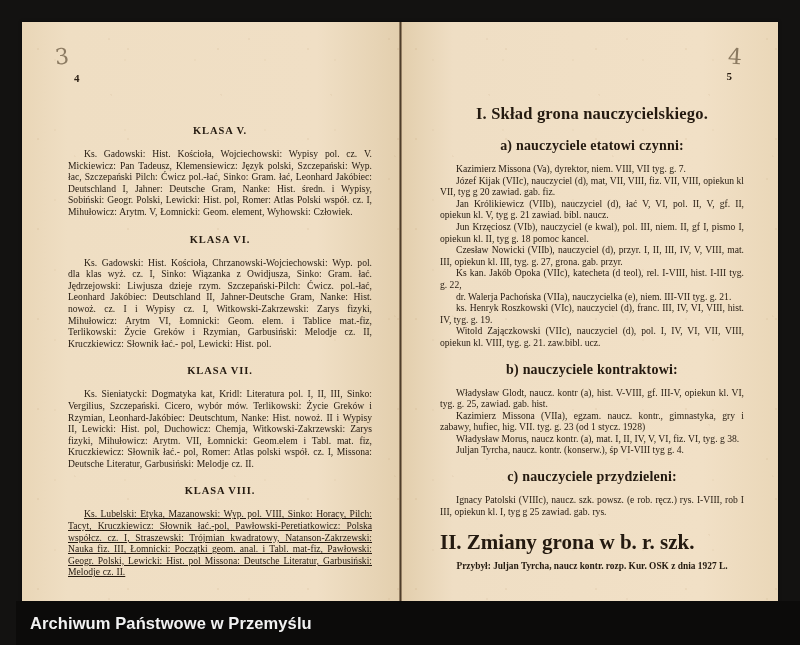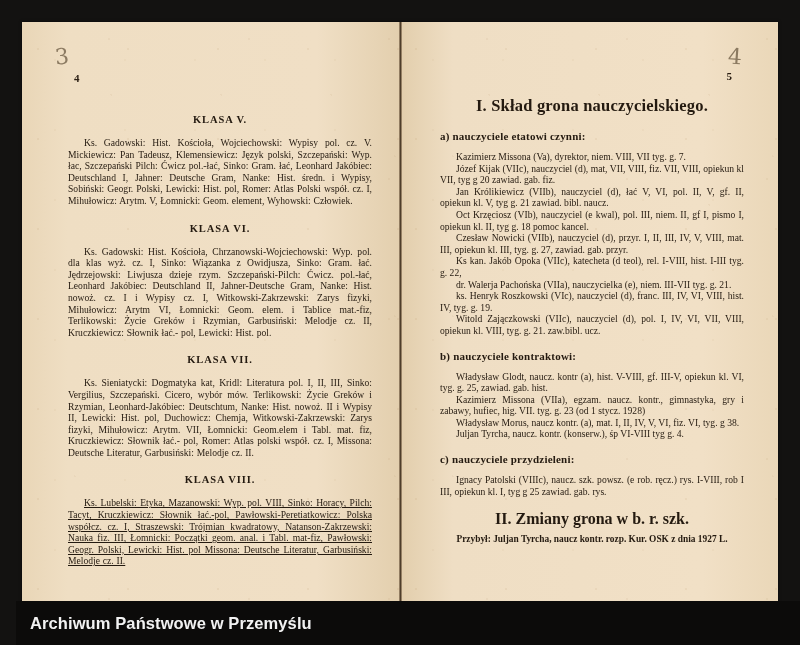--- a/index.html
+++ b/index.html
@@ -104,58 +104,59 @@
     left: 46px;
     right: 28px;
   }
   #leaf-right .col { left: 40px; right: 34px; }
 
   .class-head {
     text-align: center;
     font-size: 10.5px;
     font-weight: bold;
     letter-spacing: .9px;
-    margin: 0 0 7px 0;
+    margin: 11px 0 7px 0;
   }
   .para {
     font-size: 9.6px;
     line-height: 11.6px;
     text-align: justify;
     text-indent: 16px;
     margin: 12px 0 16px 0;
     word-spacing: .4px;
   }
   .para:last-child { margin-bottom: 0; text-decoration: underline; }
 
   
   .main-head {
     text-align: center;
     font-size: 16.5px;
-    margin: 0 0 14px 0;
+    margin: 8px 0 14px 0;
     letter-spacing: .2px;
   }
   .sub-head {
-    font-size: 11px;
+    text-align: center;
+    font-size: 14px;
     font-weight: bold;
     margin: 0 0 9px 0;
     letter-spacing: .2px;
   }
   .entries {
     font-size: 9.6px;
     line-height: 11.6px;
     text-align: justify;
     margin: 0 0 13px 0;
   }
   .entry {
     text-indent: 16px;
     margin: 0;
   }
   .sec2-head {
-    text-align: center;
-    font-size: 16px;
+    text-align: left;
+    font-size: 21px;
     margin: 8px 0 6px 0;
   }
   .sec2-body {
     font-size: 9.4px;
     line-height: 11.4px;
     text-align: center;
     margin: 0;
     font-weight: bold;
   }
 
@@ -222,22 +223,22 @@
 
       <div class="col" style="top: 74px;">
 
         <h1 class="main-head">I. Skład grona nauczycielskiego.</h1>
 
         <h3 class="sub-head">a) nauczyciele etatowi czynni:</h3>
         <div class="entries">
           <p class="entry">Kazimierz Missona (Va), dyrektor, niem. VIII, VII tyg. g. 7.</p>
           <p class="entry">Józef Kijak (VIIc), nauczyciel (d), mat, VII, VIII, fiz. VII, VIII, opiekun kl VII, tyg g 20 zawiad. gab. fiz.</p>
           <p class="entry">Jan Królikiewicz (VIIb), nauczyciel (d), łać V, VI, pol. II, V, gf. II, opiekun kl. V, tyg g. 21 zawiad. bibl. naucz.</p>
-          <p class="entry">Oct Krzęciosz (VIb), nauczyciel (e kwal), pol. III, niem. II, gf I, pismo I, opiekun kl. II, tyg g. 18 pomoc kancel.</p>
-          <p class="entry">Czesław Nowicki (VIIb), nauczyciel (d), przyr. I, II, III, IV, V, VIII, mat. III, opiekun kl. III, tyg. g. 27, zawiad. gab. przyr.</p>
+          <p class="entry">Jun Krzęciosz (VIb), nauczyciel (e kwal), pol. III, niem. II, gf I, pismo I, opiekun kl. II, tyg g. 18 pomoc kancel.</p>
+          <p class="entry">Czesław Nowicki (VIIb), nauczyciel (d), przyr. I, II, III, IV, V, VIII, mat. III, opiekun kl. III, tyg. g. 27, grona. gab. przyr.</p>
           <p class="entry">Ks kan. Jakób Opoka (VIIc), katecheta (d teol), rel. I-VIII, hist. I-III tyg. g. 22,</p>
           <p class="entry">dr. Walerja Pachońska (VIIa), nauczycielka (e), niem. III-VII tyg. g. 21.</p>
           <p class="entry">ks. Henryk Roszkowski (VIc), nauczyciel (d), franc. III, IV, VI, VIII, hist. IV, tyg. g. 19.</p>
           <p class="entry">Witold Zajączkowski (VIIc), nauczyciel (d), pol. I, IV, VI, VII, VIII, opiekun kl. VIII, tyg. g. 21. zaw.bibl. ucz.</p>
         </div>
 
         <h3 class="sub-head">b) nauczyciele kontraktowi:</h3>
         <div class="entries">
           <p class="entry">Władysław Glodt, naucz. kontr (a), hist. V-VIII, gf. III-V, opiekun kl. VI, tyg. g. 25, zawiad. gab. hist.</p>
           <p class="entry">Kazimierz Missona (VIIa), egzam. naucz. kontr., gimnastyka, gry i zabawy, hufiec, hig. VII. tyg. g. 23 (od 1 stycz. 1928)</p>

